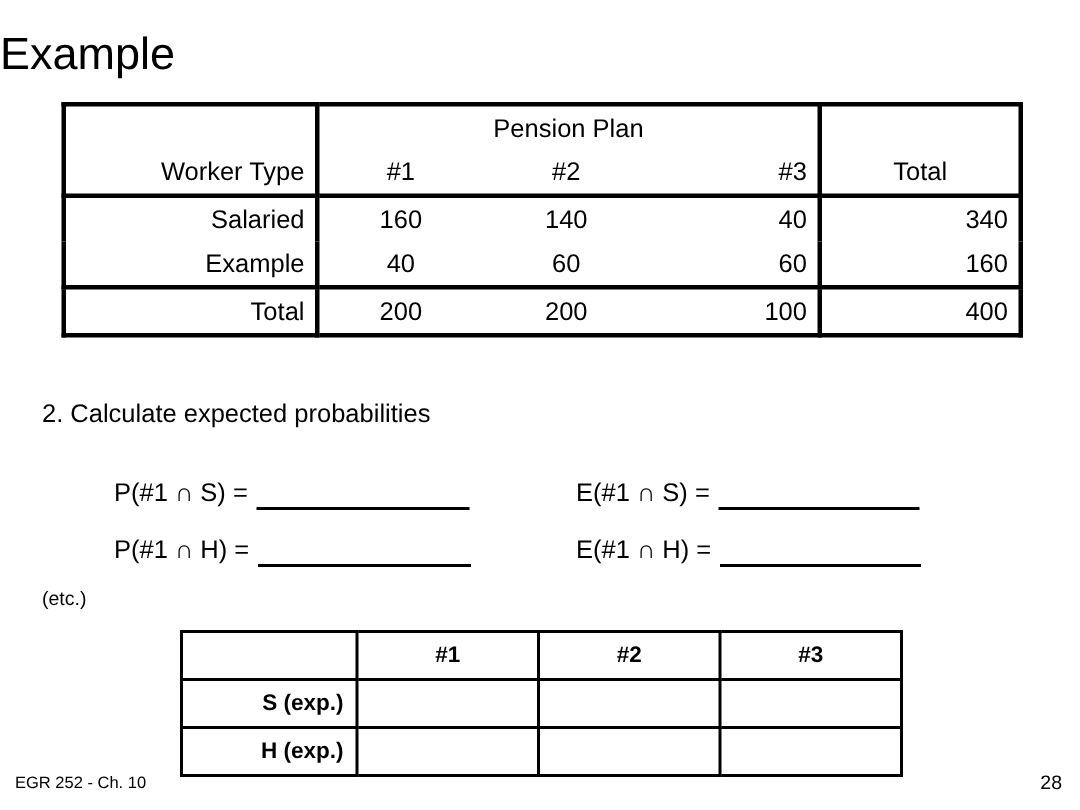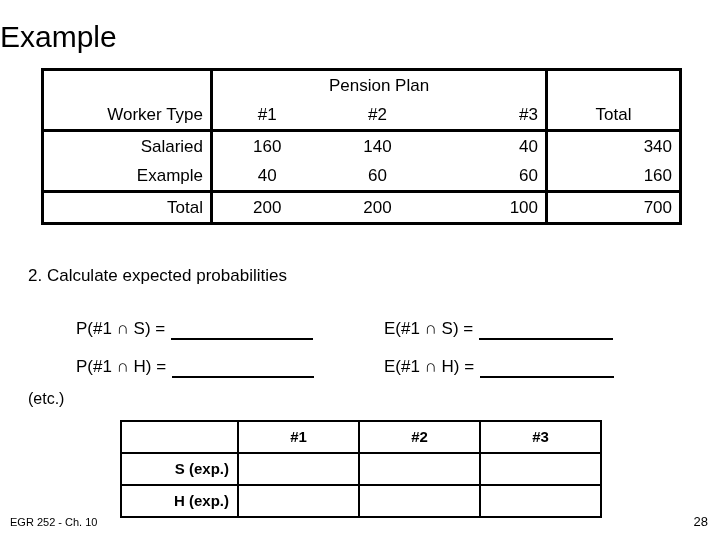--- a/index.html
+++ b/index.html
@@ -117,21 +117,21 @@
     margin-left: 6px;
     height: 18px;
   }
   .blank-line.w-left  { width: 142px; }
   .blank-line.w-right { width: 134px; }
 
   .etc-text {
     position: absolute;
     left: 28px;
     top: 388px;
-    font-size: 16px;
+    font-size: 13px;
     line-height: 22px;
   }
 
   
   .exp-table {
     position: absolute;
     left: 120px;
     top: 420px;
     width: 482px;
     border-collapse: collapse;
@@ -218,21 +218,21 @@
         <td class="ta-c ot-sep-b">60</td>
         <td class="ta-r ot-sep-r ot-sep-b">60</td>
         <td class="ta-r ot-outer-r ot-sep-b">160</td>
       </tr>
 
       <tr>
         <td class="ot-outer-l ta-r ot-sep-r ot-outer-b">Total</td>
         <td class="ta-c ot-outer-b">200</td>
         <td class="ta-c ot-outer-b">200</td>
         <td class="ta-r ot-sep-r ot-outer-b">100</td>
-        <td class="ta-r ot-outer-r ot-outer-b">700</td>
+        <td class="ta-r ot-outer-r ot-outer-b">400</td>
       </tr>
     </tbody>
   </table>
 
   <div class="step-text">2. Calculate expected probabilities</div>
 
   <div class="blanks">
 
     <div class="blank-row">
       <div class="blank-cell col-left">

